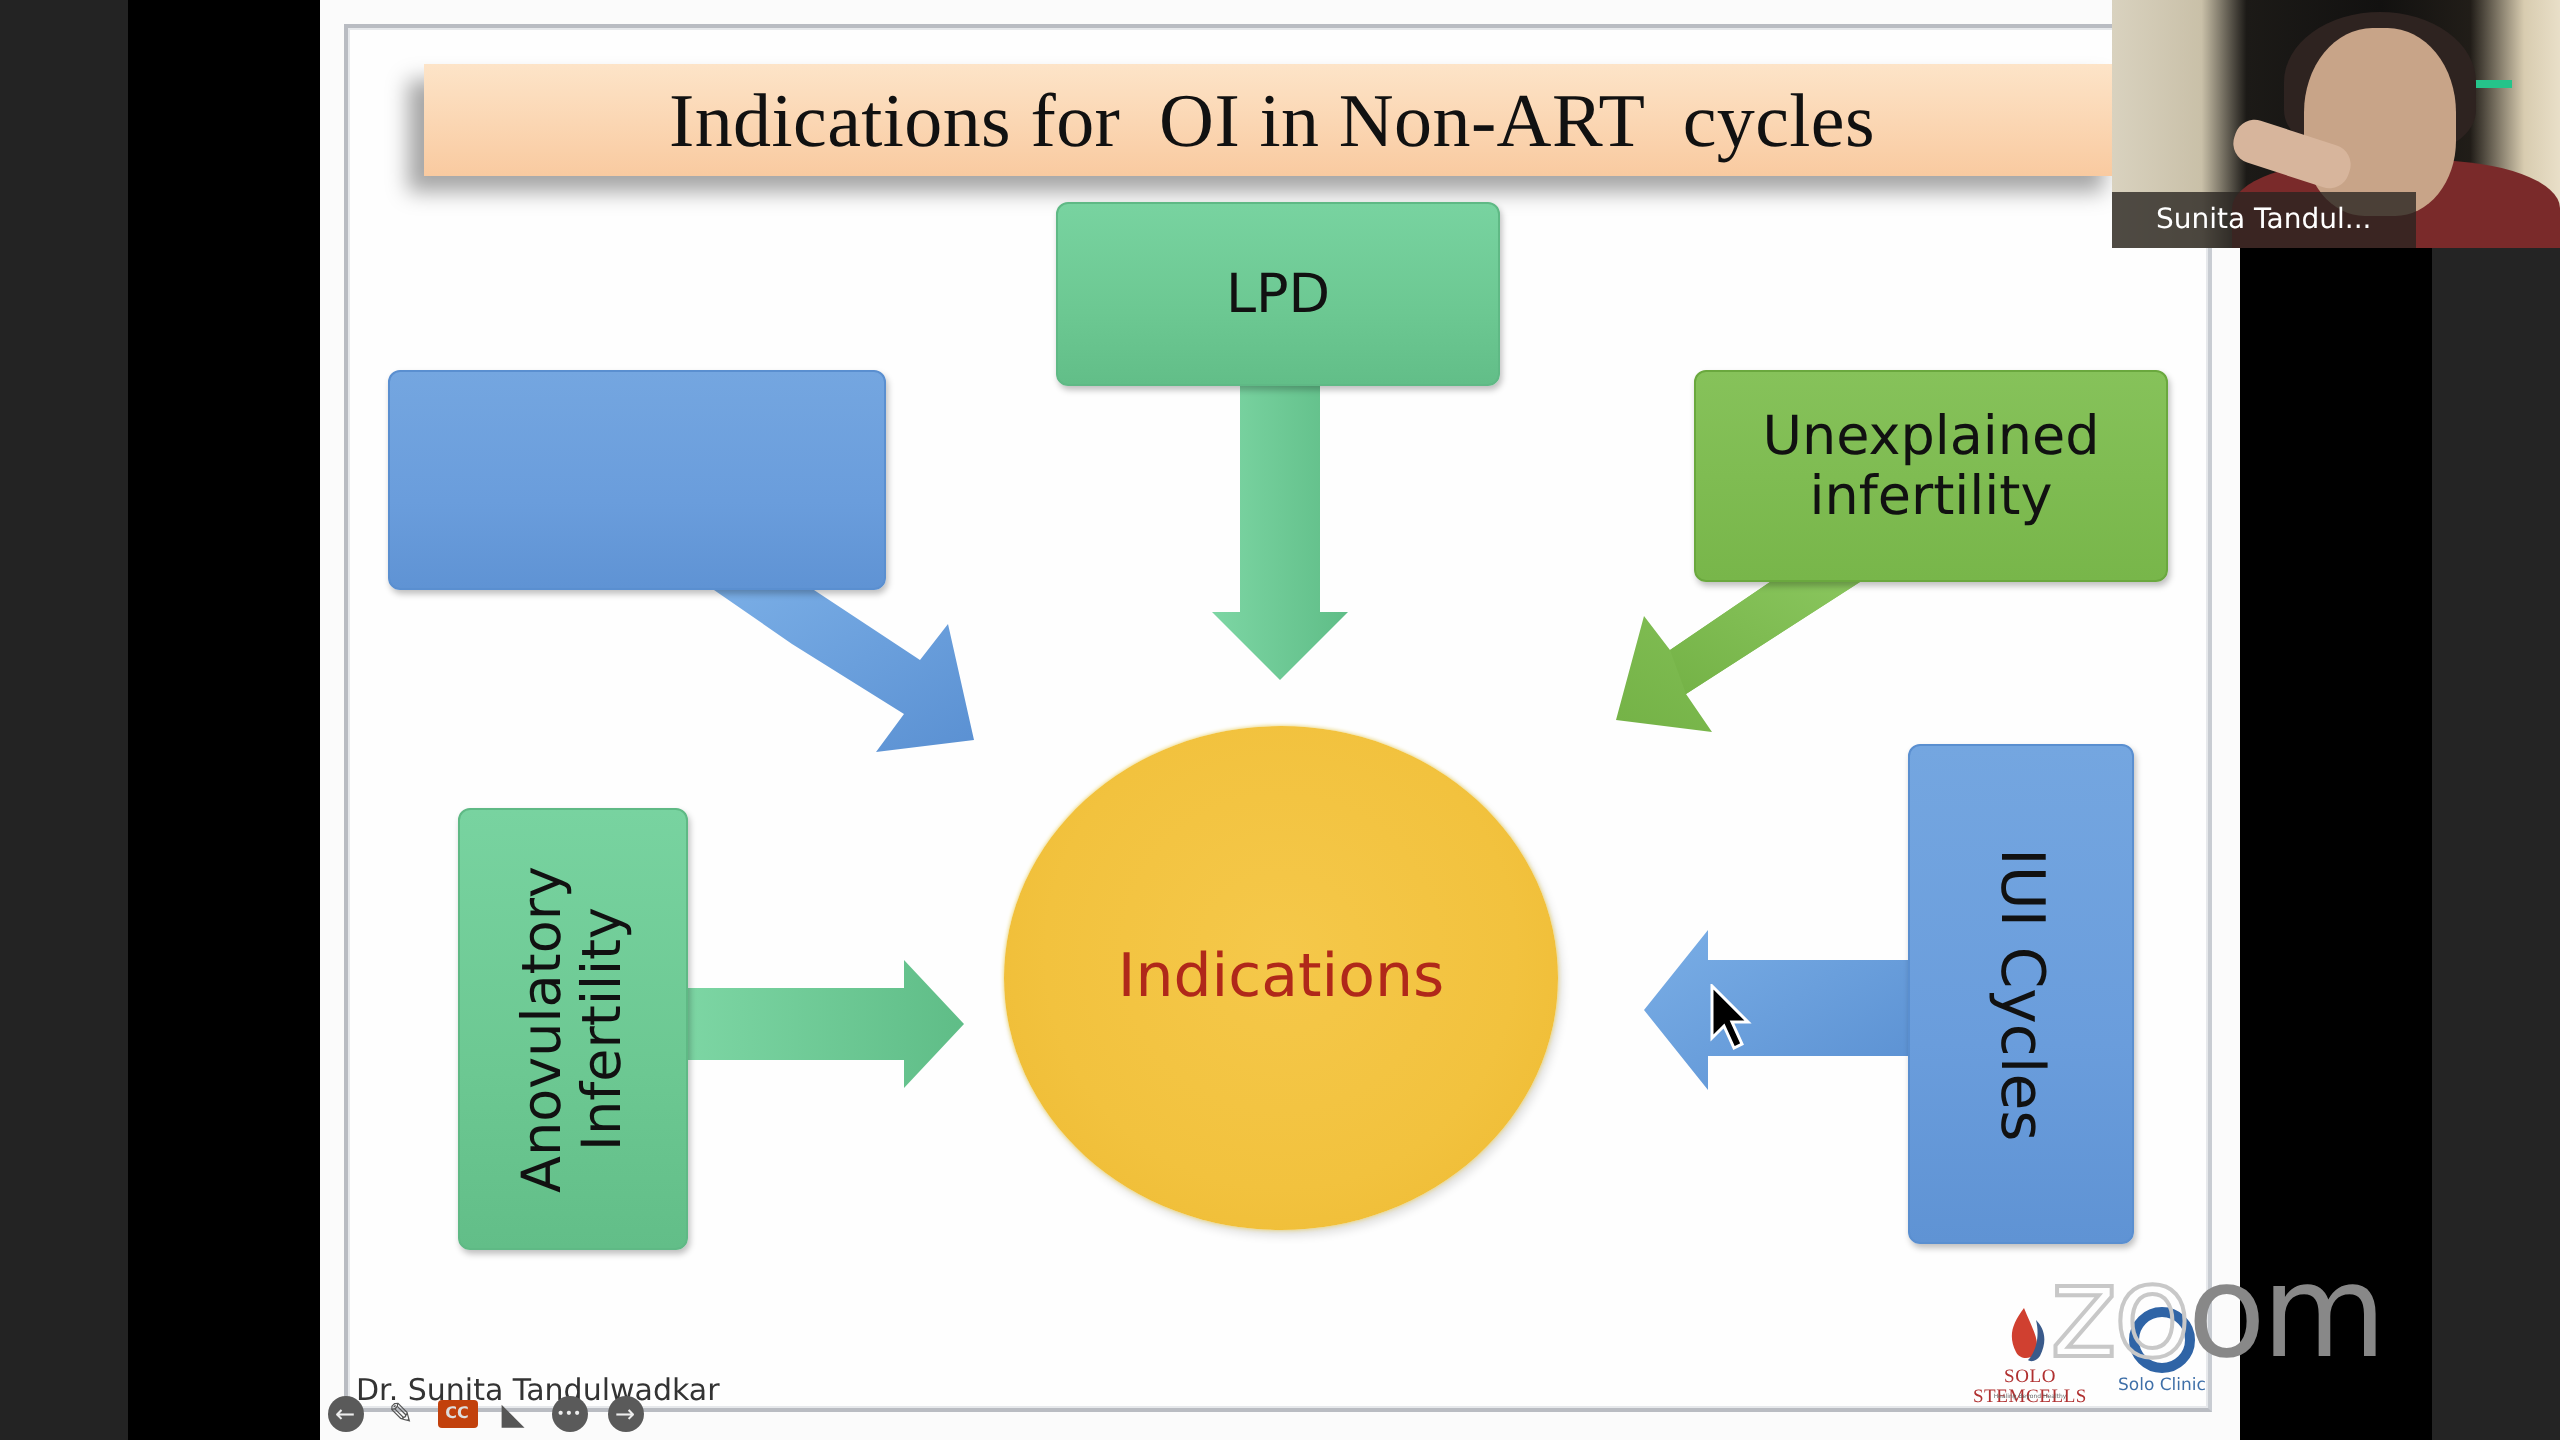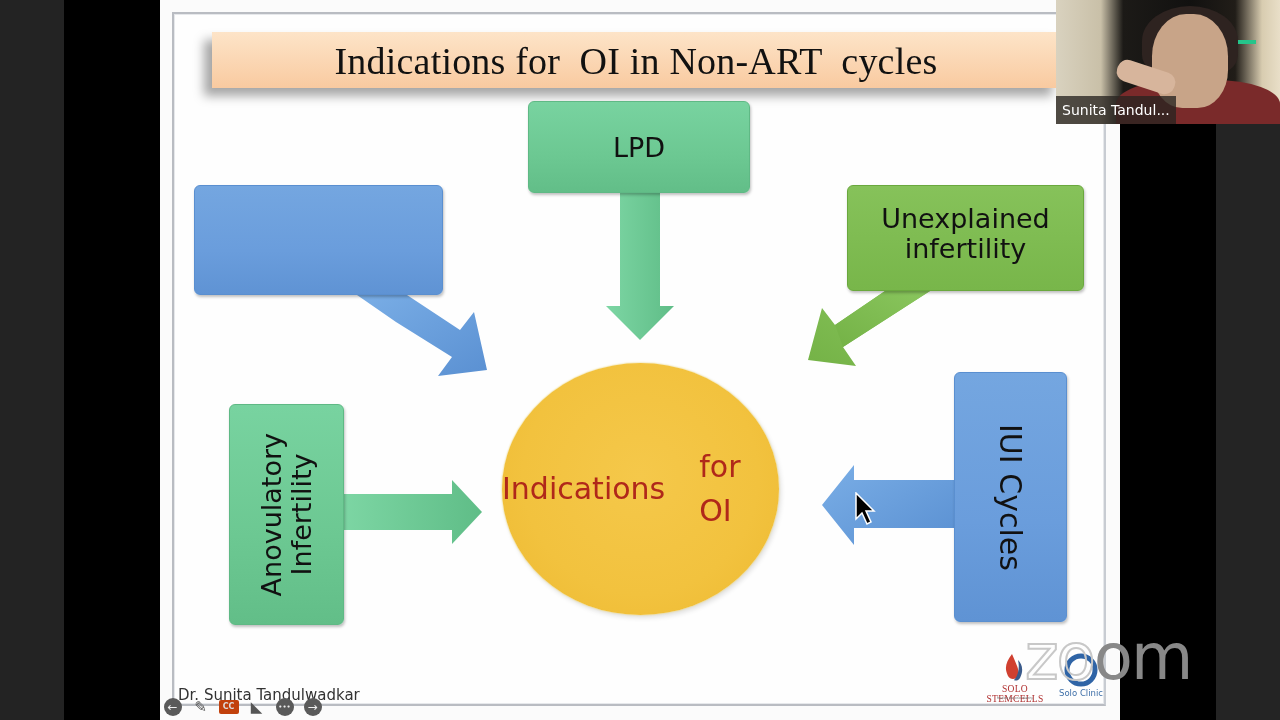--- a/index.html
+++ b/index.html
@@ -57,21 +57,21 @@
   .tb-round { width:18px; height:18px; border-radius:50%; background:#5a5a5a; color:#eee; font-size:12px; line-height:18px; text-align:center; }
   .tb-cc { width:20px; height:14px; background:#c2410c; color:#ddd; font-size:8px; font-weight:bold; line-height:14px; text-align:center; border-radius:2px; }
 
   .cam { left:1056px; top:0; width:224px; height:124px; overflow:hidden;
     background:linear-gradient(to right, #d9d2bf 0%, #c9c0a8 20%, #1c1a17 30%, #121110 60%, #211d18 80%, #d8ccb0 92%, #e9dfc8 100%); }
   .cam .head { position:absolute; left:96px; top:14px; width:76px; height:94px; border-radius:45% 45% 40% 40%; background:#c8a488; }
   .cam .hair { position:absolute; left:86px; top:6px; width:96px; height:70px; border-radius:50% 50% 30% 30%; background:#2e2320; }
   .cam .body { position:absolute; left:60px; top:80px; width:164px; height:60px; border-radius:40% 40% 0 0; background:#7a2a2a; }
   .cam .hand { position:absolute; left:60px; top:66px; width:60px; height:22px; border-radius:10px; background:#d7b59c; transform:rotate(18deg); }
   .cam .glow { position:absolute; left:170px; top:40px; width:30px; height:4px; background:#25c48a; }
-  .cam-label { left:1056px; top:96px; height:28px; padding:0 6px; background:rgba(40,36,32,0.78); color:#fff; font-size:14px; line-height:28px; white-space:nowrap; }
+  .cam-label { left:1056px; top:96px; height:28px; padding:0 22px; background:rgba(40,36,32,0.78); color:#fff; font-size:14px; line-height:28px; white-space:nowrap; }
   .cursor { left:855px; top:492px; }
 </style>
 </head>
 <body>
 
 <div class="abs side-left"></div>
 <div class="abs black-left"></div>
 <div class="abs black-right"></div>
 <div class="abs side-right"></div>
 
@@ -141,21 +141,20 @@
     <div>Infertility</div>
   </div>
 </div>
 
 <div class="abs box blue-box iui-box">
   <div class="vert-text-down">IUI Cycles</div>
 </div>
 
 <div class="abs circle">
   <div>Indications</div>
-  <div class="l2">for OI</div>
 </div>
 
 <div class="abs footer-name">Dr. Sunita Tandulwadkar</div>
 
 <div class="abs logo-stem">
   <svg width="74" height="34" viewBox="0 0 74 34">
     <path d="M34 4 C28 12 26 18 30 26 C32 30 38 30 40 26 C42 20 38 14 34 4 Z" fill="#d04030"></path>
     <path d="M40 10 C44 14 46 20 42 28 C40 31 37 31 36 30 C40 26 42 18 40 10 Z" fill="#3a5a8a"></path>
   </svg>
   <div class="txt">SOLO STEMCELLS</div>

